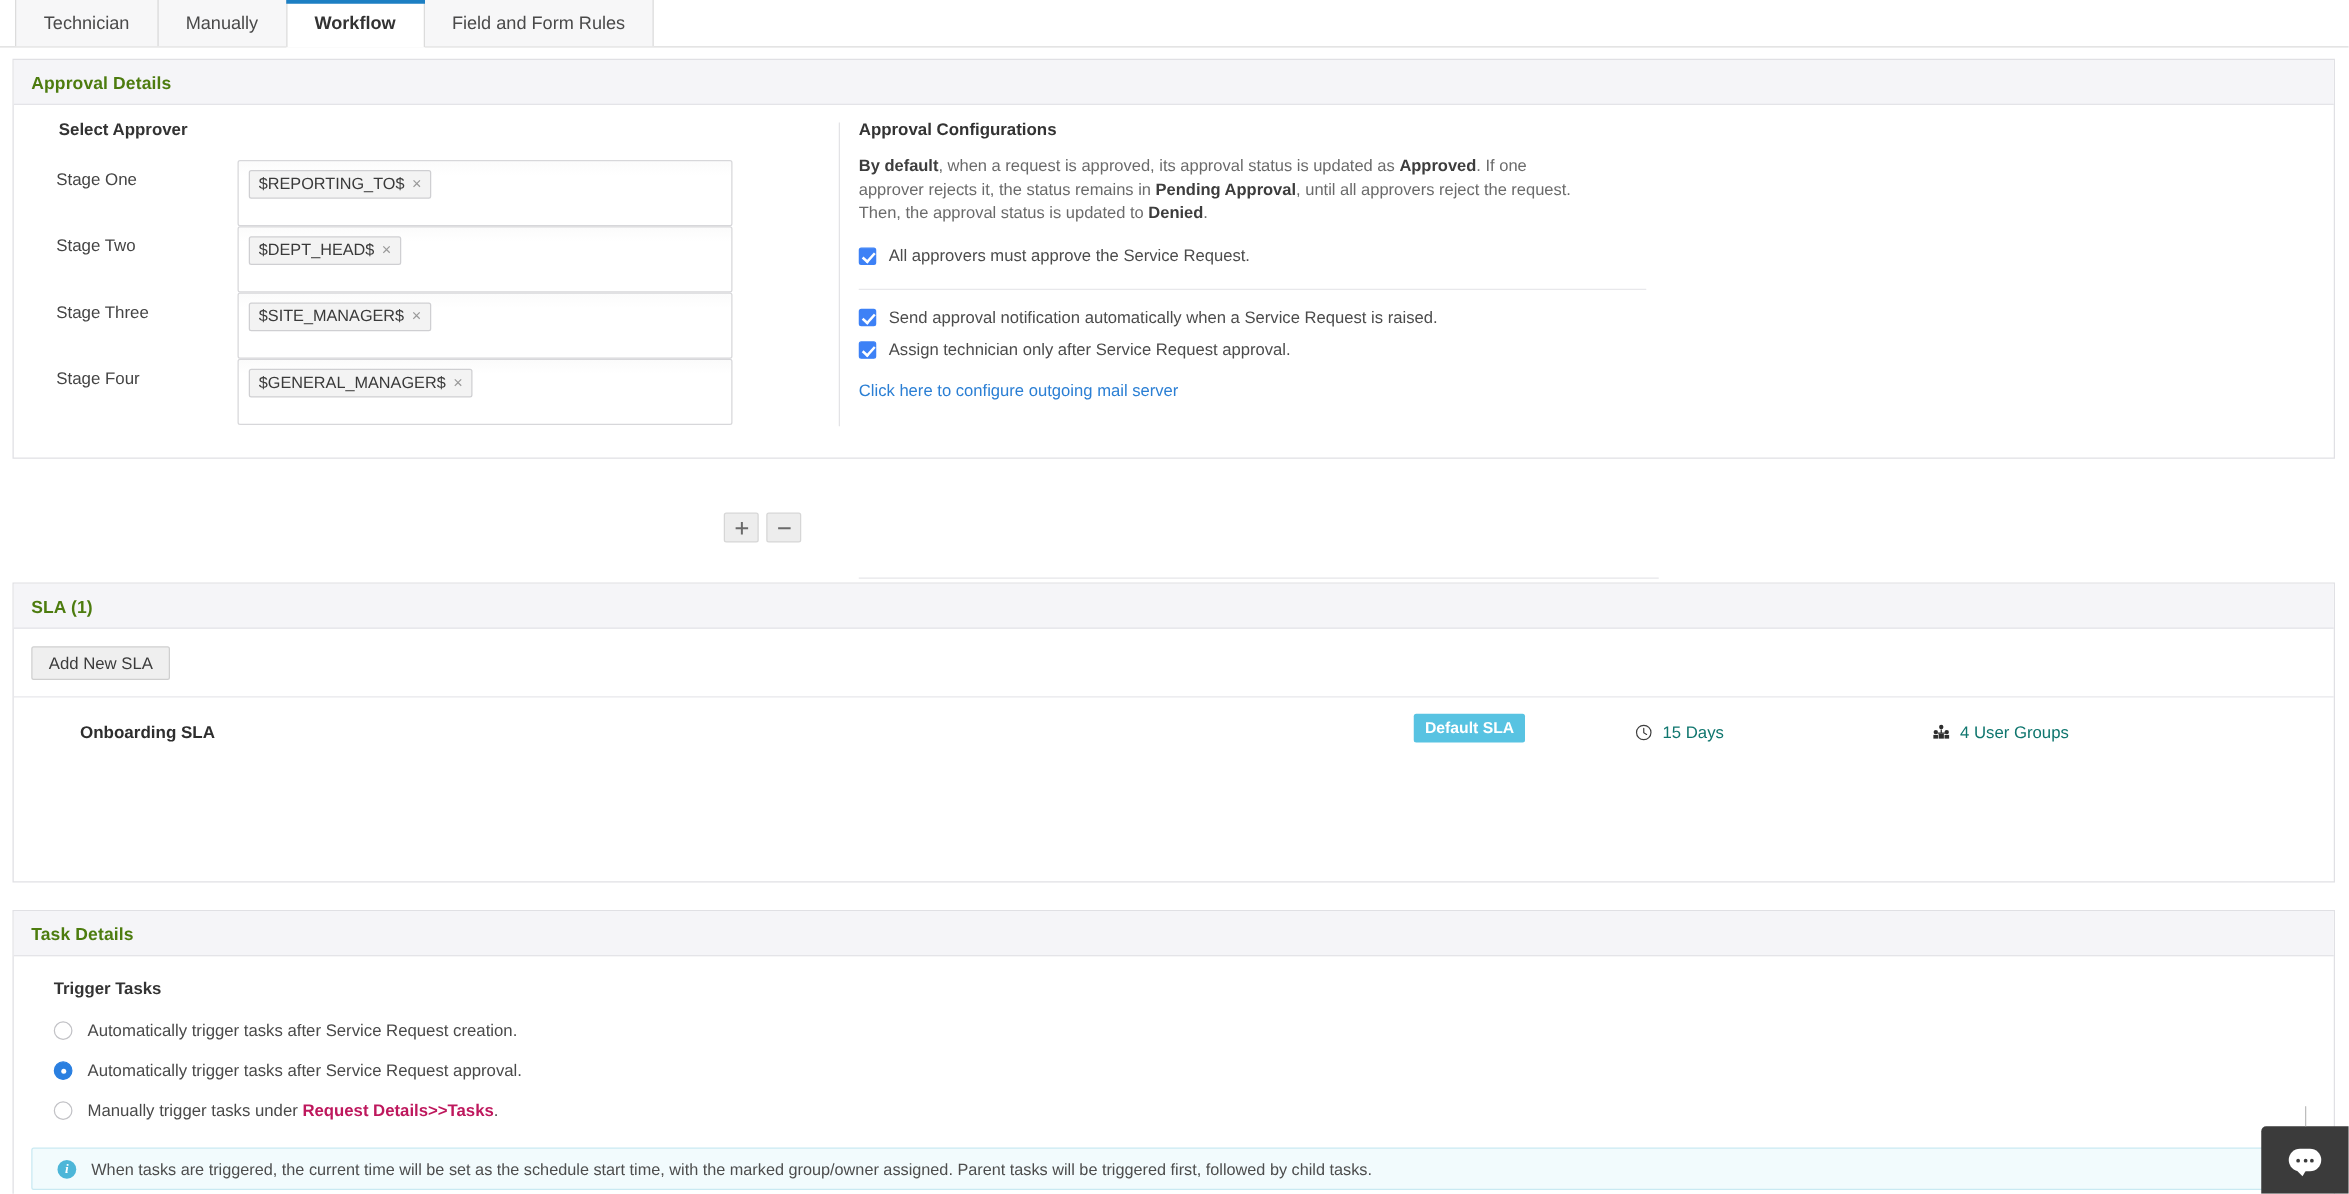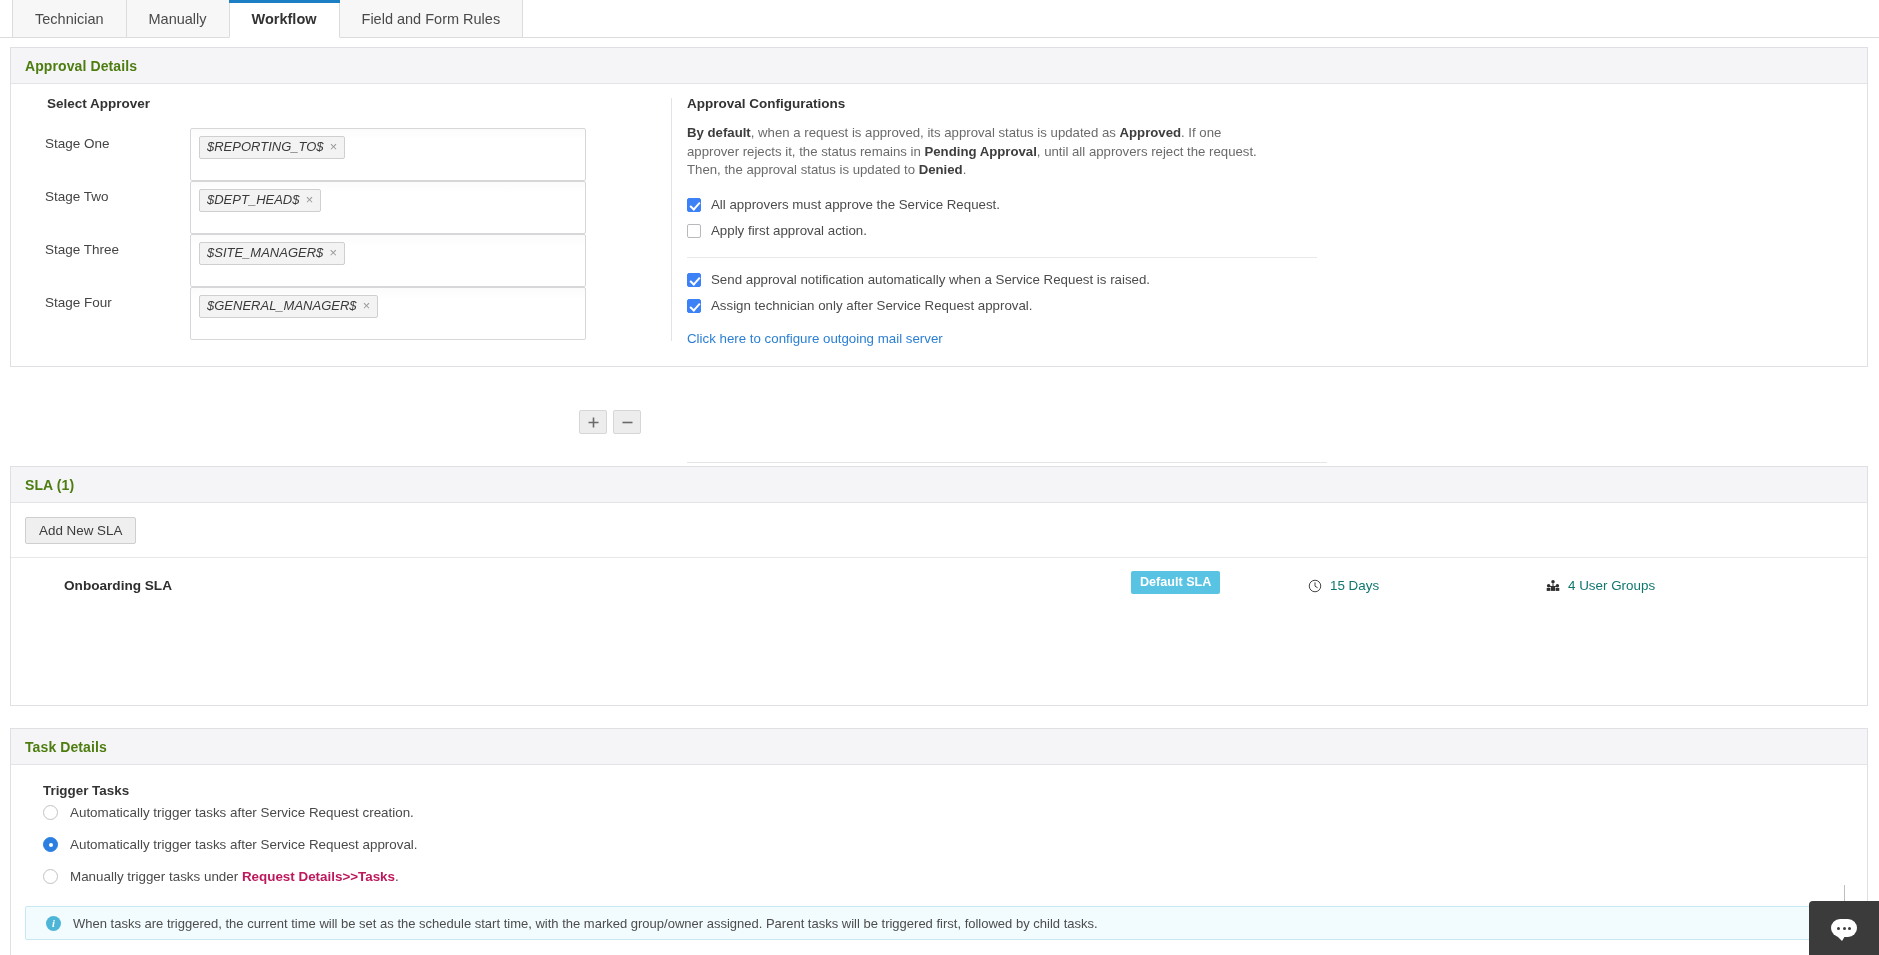--- a/index.html
+++ b/index.html
@@ -90,21 +90,20 @@
     font-size: 13.5px; color: #444444;
   }
   .stage-field {
     position: absolute; left: 145px; top: 0;
     width: 396px; height: 53px;
     background: linear-gradient(#fbfbfb, #ffffff 22%);
     border: 1px solid #d7d7da;
     border-radius: 2px;
     padding: 7px 8px;
     cursor: text;
-    font-style: italic;
   }
   .token {
     display: inline-flex; align-items: center; gap: 6px;
     background: #f3f3f3;
     border: 1px solid #cfcfd2;
     border-radius: 2px;
     padding: 2px 7px 3px 7px;
     font-size: 13px; color: #3a3a3a;
     line-height: 16px;
     max-width: 100%;
@@ -211,21 +210,21 @@
   .meta-ico { color: #3f3f3f; display: inline-flex; }
 
   
   #task-panel { top: 728px; height: 235px; }
   .task-body { padding: 18px 0 0 0; }
   #trigger-tasks-title { margin-left: 32px; font-size: 13.4px; font-weight: 700; color: #333333; }
   .radio-row {
     display: flex; align-items: center; gap: 12px;
     margin: 17px 0 0 32px;
   }
-  .radio-row.first { margin-top: 7px; }
+  .radio-row.first { margin-top: 19px; }
   .rdo {
     width: 15px; height: 15px; flex: 0 0 15px; border-radius: 50%;
     border: 1px solid #c2c2c6; background: #ffffff; position: relative; cursor: pointer;
   }
   .rdo.on { border-color: #2a7fe0; background: #2a7fe0; }
   .rdo.on::after {
     content: ""; position: absolute; left: 4.5px; top: 4.5px;
     width: 4px; height: 4px; border-radius: 50%; background: #ffffff;
   }
   .rdo-label { font-size: 13.4px; color: #4a4a4a; cursor: pointer; }
@@ -362,24 +361,20 @@
         </div>
 
         <div class="col-right">
           <div id="approval-config-title">Approval Configurations</div>
 
           <div class="config-para"><b>By default</b><span>, when a request is approved, its approval status is updated as </span><b>Approved</b><span>. If one approver rejects it, the status remains in </span><b>Pending Approval</b><span>, until all approvers reject the request. Then, the approval status is updated to </span><b>Denied</b><span>.</span></div>
 
           <div class="chk-row" style="margin-top:16px">
             <span class="cbx on"></span>
             <span class="chk-label">All approvers must approve the Service Request.</span>
-          </div>
-          <div class="chk-row tight">
-            <span class="cbx"></span>
-            <span class="chk-label">Apply first approval action.</span>
           </div>
 
           <div class="inner-divider"></div>
 
           <div class="chk-row">
             <span class="cbx on"></span>
             <span class="chk-label">Send approval notification automatically when a Service Request is raised.</span>
           </div>
           <div class="chk-row tight">
             <span class="cbx on"></span>

